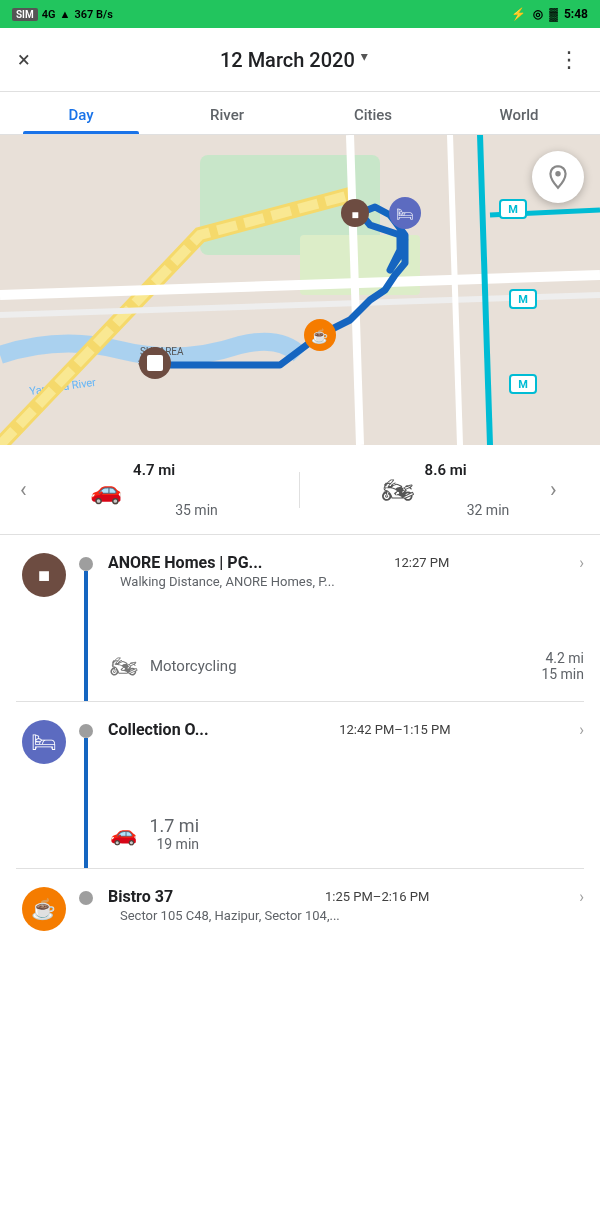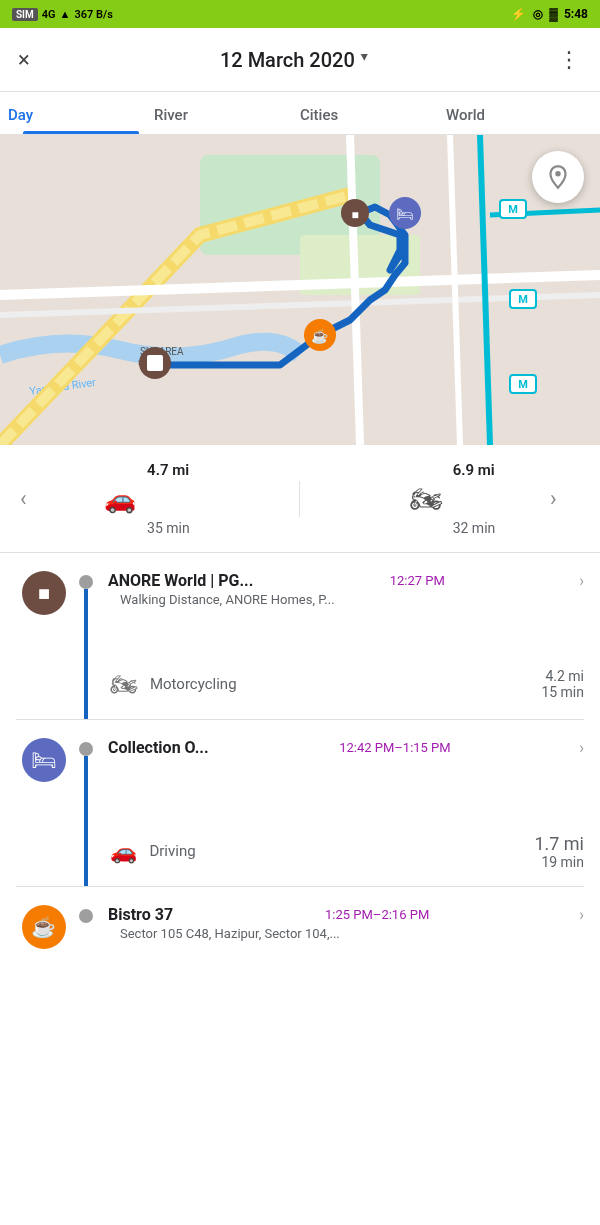--- a/index.html
+++ b/index.html
@@ -1,20 +1,20 @@
 <!DOCTYPE html>
 <html><head>
   <meta charset="utf-8">
   <style>
     * { margin: 0; padding: 0; box-sizing: border-box; }
     body { width: 600px; min-height: 1225px; font-family: 'Roboto', Arial, sans-serif; background: #fff; overflow-x: hidden; }
 
     
     .status-bar {
-      background: #84cc16;
+      background: #22c55e;
       height: 28px;
       display: flex;
       align-items: center;
       justify-content: space-between;
       padding: 0 12px;
       font-size: 11px;
       font-weight: 600;
     }
     .status-bar-left { display: flex; align-items: center; gap: 4px; }
     .status-bar-right { display: flex; align-items: center; gap: 6px; font-size: 12px; font-weight: 700; }
@@ -55,21 +55,21 @@
 
     
     .tabs {
       display: flex;
       background: #fff;
       border-bottom: 1px solid #e0e0e0;
       padding: 0 8px;
     }
     .tab {
       flex: 1;
-      text-align: left;
+      text-align: center;
       padding: 14px 0 10px;
       font-size: 15px;
       color: #5f6368;
       cursor: pointer;
       position: relative;
       font-weight: 500;
     }
     .tab.active {
       color: #1a73e8;
     }
@@ -137,21 +137,21 @@
       flex: 1;
       justify-content: space-around;
       align-items: center;
     }
     .transport-item {
       display: flex;
       align-items: center;
       gap: 10px;
     }
     .transport-icon { font-size: 26px; color: #555; }
-    .transport-info { display: flex; flex-direction: column; }
+    .transport-info { display: flex; flex-direction: row; }
     .transport-distance { font-size: 15px; font-weight: 600; color: #202124; }
     .transport-time { font-size: 14px; color: #5f6368; margin-top: 41px; }
     .transport-divider { width: 1px; height: 36px; background: #e0e0e0; }
 
     
     .timeline {
       padding: 0;
       background: #fff;
     }
     .place-icon {
@@ -192,21 +192,21 @@
       font-size: 16px;
       font-weight: 700;
       color: #202124;
       white-space: nowrap;
       overflow: hidden;
       text-overflow: ellipsis;
       max-width: 280px;
     }
     .place-time {
       font-size: 13px;
-      color: #a21caf;
+      color: #404040;
       white-space: nowrap;
       margin-left: 6px;
     }
     .place-chevron {
       font-size: 16px;
       color: #9e9e9e;
       margin-left: 4px;
     }
     .place-address {
       font-size: 13px;
@@ -349,41 +349,41 @@
       <span class="transport-icon">🚗</span>
       <div class="transport-info">
         <span class="transport-distance">4.7 mi</span>
         <span class="transport-time">35 min</span>
       </div>
     </div>
     <div class="transport-divider"></div>
     <div class="transport-item">
       <span class="transport-icon">🏍</span>
       <div class="transport-info">
-        <span class="transport-distance">6.9 mi</span>
+        <span class="transport-distance">8.6 mi</span>
         <span class="transport-time">32 min</span>
       </div>
     </div>
   </div>
   <span class="transport-arrow">›</span>
 </div>
 
 <div class="timeline">
 
   <div class="entry-block">
     <div class="entry-icon-area">
       <div class="place-icon brown">■</div>
     </div>
     <div class="entry-line-area">
       <div class="timeline-dot top"></div>
       <div class="timeline-line" style="min-height:60px;"></div>
     </div>
     <div class="entry-content-area">
       <div class="place-header">
-        <span class="place-name">ANORE World | PG...</span>
+        <span class="place-name">ANORE Homes | PG...</span>
         <span class="place-time">12:27 PM</span>
         <span class="place-chevron">›</span>
       </div>
       <div class="place-address">Walking Distance, ANORE Homes, P...</div>
     </div>
   </div>
 
   <div style="display:flex; align-items:stretch;">
     <div style="flex:0 0 72px; display:flex; justify-content:center; padding-left:16px;"></div>
     <div style="flex:0 0 28px; display:flex; flex-direction:column; align-items:center;">
@@ -418,21 +418,20 @@
     </div>
   </div>
 
   <div style="display:flex; align-items:stretch;">
     <div style="flex:0 0 72px; display:flex; justify-content:center; padding-left:16px;"></div>
     <div style="flex:0 0 28px; display:flex; flex-direction:column; align-items:center;">
       <div style="width:4px; background:#1565c0; flex:1; min-height:70px;"></div>
     </div>
     <div style="flex:1; padding:14px 16px 14px 10px; display:flex; align-items:center; gap:12px;">
       <span style="font-size:22px; color:#757575;">🚗</span>
-      <span style="font-size:15px; color:#5f6368; flex:1;">Driving</span>
       <div style="display:flex; flex-direction:column; align-items:flex-end;">
         <span style="font-size:18px; color:#5f6368;">1.7 mi</span>
         <span style="font-size:14px; color:#5f6368;">19 min</span>
       </div>
     </div>
   </div>
 
   <div class="divider"></div>
 
   <div class="entry-block">

